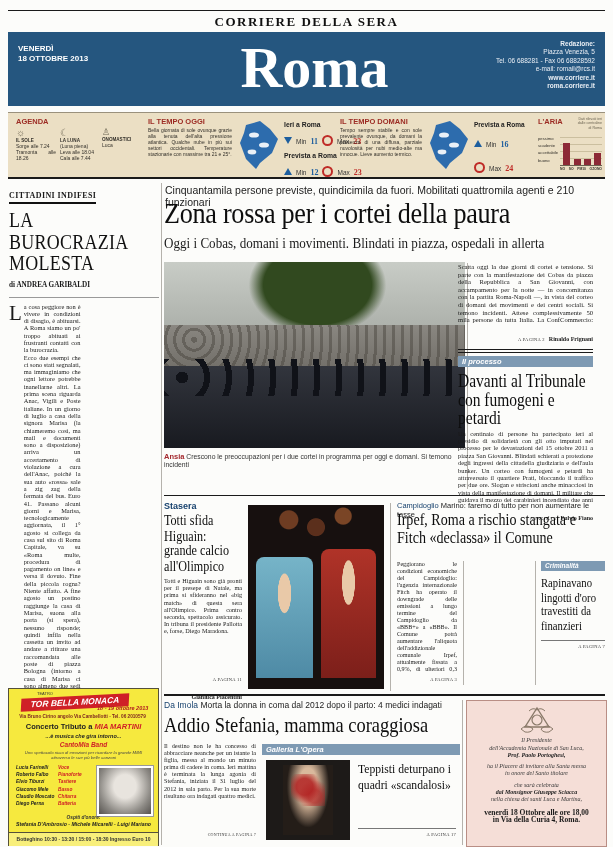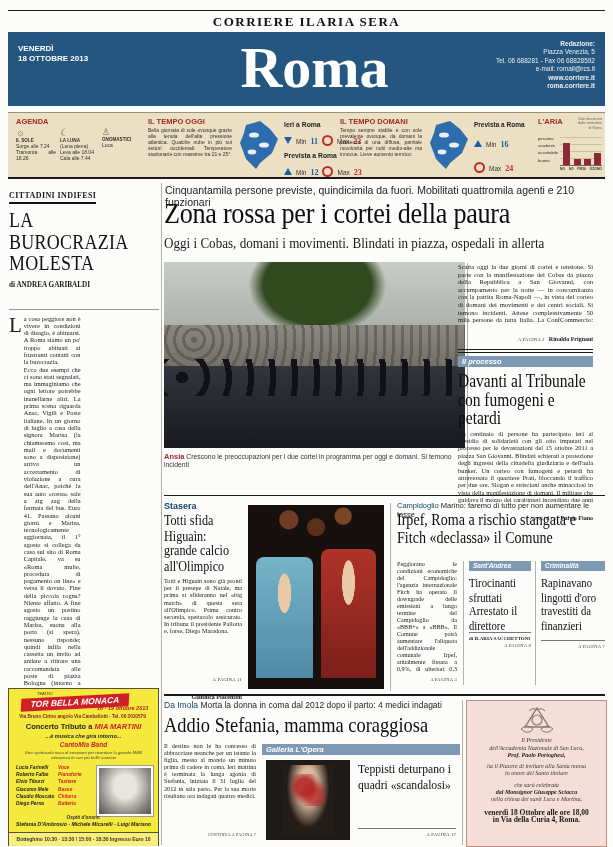--- a/index.html
+++ b/index.html
@@ -36,21 +36,21 @@
   .adL{background:#f6e93e;border:1px solid #55503a;font-family:"Liberation Sans",sans-serif;}
   .adR{background:#f5ded7;border:1px solid #b98e85;}
   .photo-frame{overflow:hidden;}
 </style>
 </head>
 <body>
 
 <div class="page">
 
   <div class="abs rule" style="left:8px;top:10px;width:597px;height:1px;"></div>
-  <div class="abs c b" style="left:0;top:14px;width:613px;font-size:13px;letter-spacing:1.5px;color:#111;">CORRIERE ILARIA SERA</div>
+  <div class="abs c b" style="left:0;top:14px;width:613px;font-size:13px;letter-spacing:1.5px;color:#111;">CORRIERE DELLA SERA</div>
 
   <div class="abs banner" style="left:8px;top:32px;width:597px;height:74px;">
     <div class="abs sans b" style="left:10px;top:12px;font-size:8px;line-height:9.5px;color:#fff;">
       <div>VENERDÌ</div>
       <div>18 OTTOBRE 2013</div>
     </div>
     <div class="abs c" style="left:0;top:0px;width:613px;font-size:58px;line-height:72px;color:#fff;font-weight:bold;">Roma</div>
     <div class="abs sans r" style="right:10px;top:8px;font-size:6.5px;line-height:8.4px;color:#e9eef4;">
       <div class="b">Redazione:</div>
       <div>Piazza Venezia, 5</div>
@@ -169,21 +169,21 @@
     </div>
   </div>
   <div class="abs rule" style="left:8px;top:177px;width:597px;height:2px;"></div>
 
   <div class="abs hair-v" style="left:161px;top:183px;height:662px;"></div>
   <div class="abs hair-v" style="left:467px;top:263px;height:226px;"></div>
 
   <div class="abs" style="left:9px;top:184px;width:150px;">
     <div class="b" style="display:inline-block;font-size:8px;letter-spacing:.4px;border-bottom:2px solid #111;padding-bottom:2px;">CITTADINI INDIFESI</div>
     <div class="cond" style="font-size:18.5px;line-height:19.5px;letter-spacing:.3px;margin-top:6px;color:#111;">LA BUROCRAZIA MOLESTA</div>
-    <div class="b" style="font-size:7.2px;margin-top:12px;border-bottom:1px solid #999;padding-bottom:20px;">di ANDREA GARIBALDI</div>
+    <div class="b" style="font-size:7.2px;margin-top:12px;border-bottom:1px solid #999;padding-bottom:8px;">di ANDREA GARIBALDI</div>
     <div style="margin-top:5px;height:414px;column-count:2;column-gap:7px;overflow:hidden;">
       <span style="float:left;font-size:21px;line-height:18px;padding:1px 2px 0 0;">L</span>
       <span class="body-txt" style="display:block;">a cosa peggiore non è vivere in condizioni di disagio, è abituarsi. A Roma siamo un po' troppo abituati ai frustranti contatti con la burocrazia.
 Ecco due esempi che ci sono stati segnalati, ma immaginiamo che ogni lettore potrebbe inanellarne altri. La prima scena riguarda Anac, Vigili e Poste italiane. In un giorno di luglio a casa della signora Marisa (la chiameremo così, ma mail e documenti sono a disposizione) arriva un accertamento di violazione a cura dell'Anac, poiché la sua auto «rossa» sale a zig zag della fermata del bus. Euro 41. Passano alcuni giorni e Marisa, tecnologicamente aggiornata, il 1° agosto si collega da casa sul sito di Roma Capitale, va su «Roma multe, procedura di pagamento on line» e versa il dovuto. Fine della piccola rogna? Niente affatto. A fine agosto un postino raggiunge la casa di Marisa, suona alla porta (si spera), nessuno risponde; quindi infila nella cassetta un invito ad andare a ritirare una raccomandata alle poste di piazza Bologna (intorno a casa di Marisa ci sono almeno due sedi più vicine). Qualche giorno più tardi, Marisa scopre che a piazza Bologna c'è una fila dedicata ai recapiti mancati. Prende il numeretto e si rende conto che davanti a sei sportelli ci sono oltre cento persone, alcune delle quali sostengono ad alta voce che c'è sempre qualcuno in casa ed è impossibile che il postino abbia suonato... Due ore di attesa (in piedi, i posti a sedere saranno una decina). Paga cinquanta centesimi e apre la busta: le è stato notificato il verbale di violazione mediante il deposito nella Casa Comunale.
 Seconda storia, protagonisti l'Agenzia per la mobilità del Comune di Roma e un lettore che chiameremo Claudio (documentazione a disposizione). Claudio rientra fra le categorie che possono acquistare un permesso per il centro storico a un prezzo intorno a 600 euro l'anno. Nel corso dell'anno di validità, Claudio cambia macchina, e dunque deve cambiare il numero di targa sul permesso. Comincia così un percorso con qualche sorpresa finale. Innanzitutto, fotocopie da fare e moduli da compilare. Scopre che potrebbe mandare tutto per posta, ma in quel caso diventerebbe un mese prima di ottenere il nuovo permesso (mese già pagato, badate bene). Per il nuovo permesso serve recarsi di persona all'Eur, piazzale degli Archivi, dove è impossibile parcheggiare, ma — riconosce Claudio — la sede di Roma Mobilità è ben organizzata. Quando arriva il suo turno, gli spiegano che per il cambio di targa ci sono da versare — solo tramite carta di credito — 89,24 euro (cifra misteriosa, cosa sono quei 24 centesimi). Perché, se il permesso è già pagato e cambia solo la vettura, che è pure più piccola e inquina meno? L'impiegato gentile, a bassa voce, risponde: «Non so, lei ha ragione...».</span>
     </div>
   </div>
 
   <div class="abs sans" style="left:165px;top:184px;width:440px;font-size:10.5px;color:#222;">Cinquantamila persone previste, quindicimila da fuori. Mobilitati quattromila agenti e 210 funzionari</div>
   <div class="abs cond" style="left:164px;top:196px;width:441px;font-size:27px;letter-spacing:-.3px;color:#0d0d0d;">Zona rossa per i cortei della paura</div>
@@ -240,26 +240,20 @@
     <div class="sans" style="font-size:7.5px;color:#222;">
       <span class="kick-blue">Campidoglio</span>
       <span>Marino: faremo di tutto per non aumentare le tasse</span>
     </div>
     <div class="cond" style="position:absolute;left:0;top:11px;width:208px;font-size:14.5px;line-height:15.5px;color:#0d0d0d;">Irpef, Roma a rischio stangata e Fitch «declassa» il Comune</div>
     <div class="body-txt" style="position:absolute;left:0;top:60px;width:60px;height:112px;font-size:6.1px;line-height:7px;">Peggiorano le condizioni economiche del Campidoglio: l'agenzia internazionale Fitch ha operato il downgrade delle emissioni a lungo termine del Campidoglio da «BBB+» a «BBB». Il Comune potrà aumentare l'aliquota dell'addizionale comunale Irpef, attualmente fissata a 0,9%, di ulteriori 0,3 punti percentuali. Anche se il sindaco dice: «Faremo di tutto per non aumentare le tasse».</div>
     <div class="r pag" style="position:absolute;left:0;top:176px;width:60px;">A PAGINA 3</div>
 
     <div class="hair-v" style="position:absolute;left:66px;top:60px;height:124px;"></div>
 
-    <div style="position:absolute;left:72px;top:60px;width:62px;">
-      <div class="secbar" style="height:10px;line-height:10px;font-size:6.5px;">Sant'Andrea</div>
-      <div class="cond" style="font-size:11px;line-height:12.5px;margin-top:5px;color:#0d0d0d;">Tirocinanti sfruttati Arrestato il direttore</div>
-      <div style="border-top:1px solid #777;margin-top:6px;padding-top:3px;font-size:5px;font-weight:bold;">di ILARIA SACCHETTONI</div>
-      <div class="r pag" style="margin-top:2px;">A PAGINA 8</div>
-    </div>
 
     <div class="hair-v" style="position:absolute;left:138px;top:60px;height:124px;"></div>
 
     <div style="position:absolute;left:144px;top:60px;width:64px;">
       <div class="secbar" style="height:10px;line-height:10px;font-size:6.5px;">Criminalità</div>
       <div class="cond" style="font-size:11px;line-height:12.5px;margin-top:5px;color:#0d0d0d;">Rapinavano lingotti d'oro travestiti da finanzieri</div>
       <div class="r pag" style="margin-top:14px;border-top:1px solid #777;padding-top:3px;">A PAGINA 7</div>
     </div>
   </div>
 

